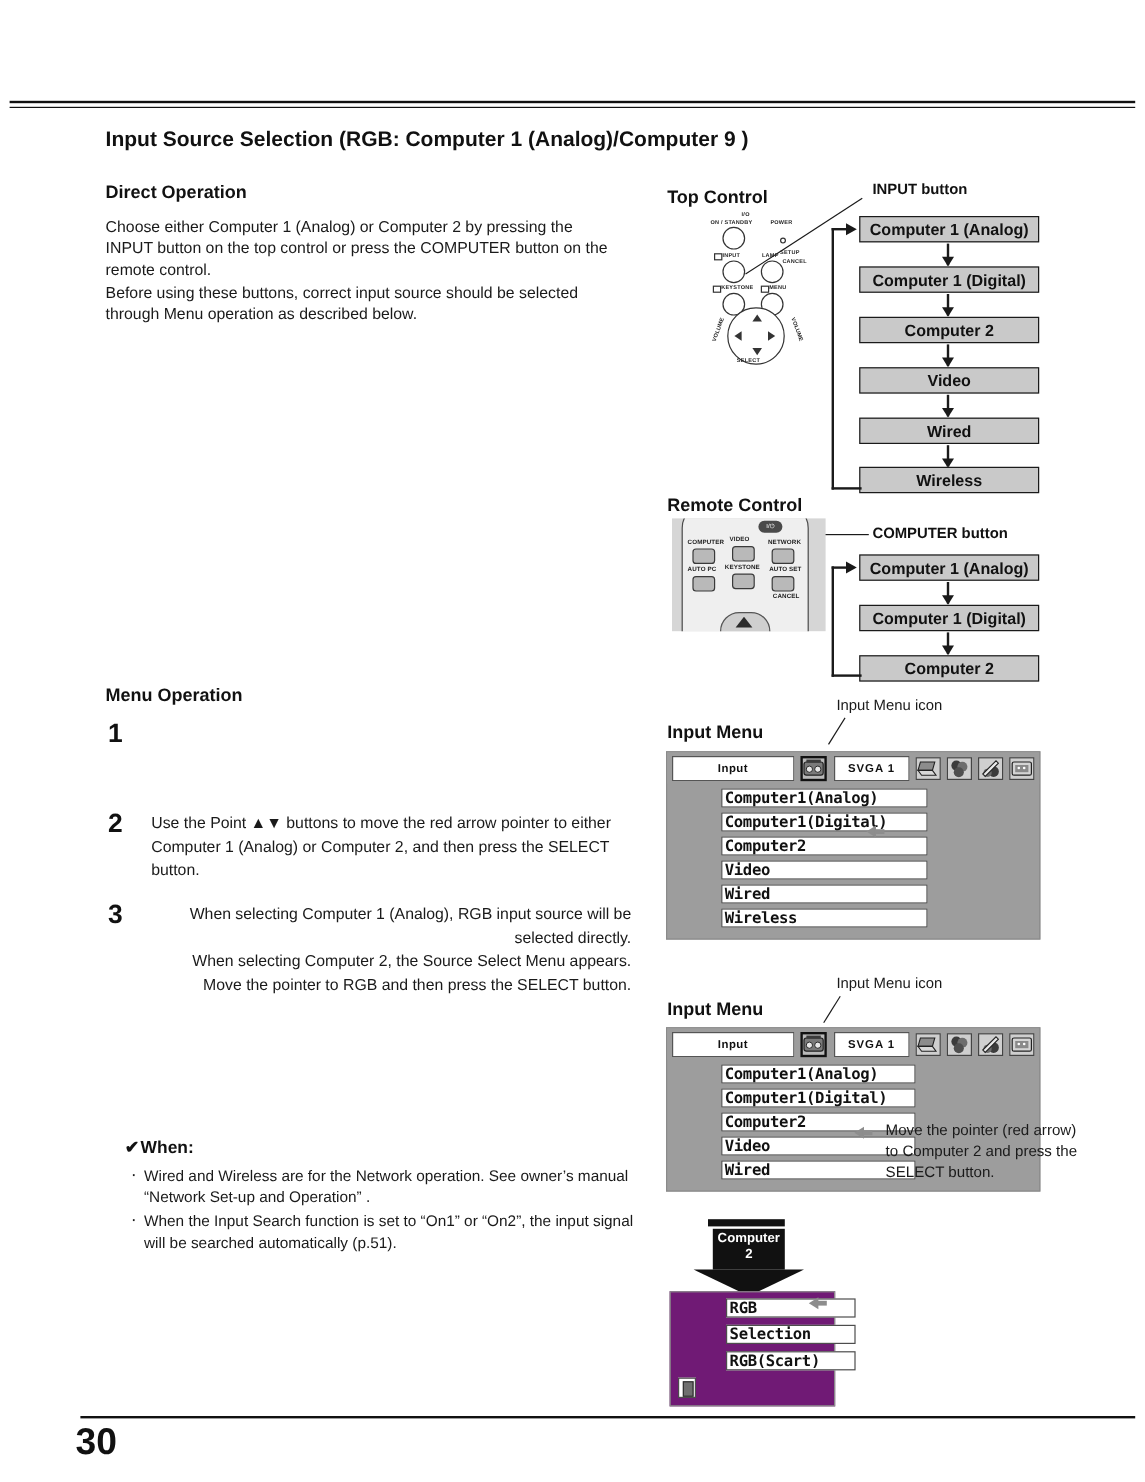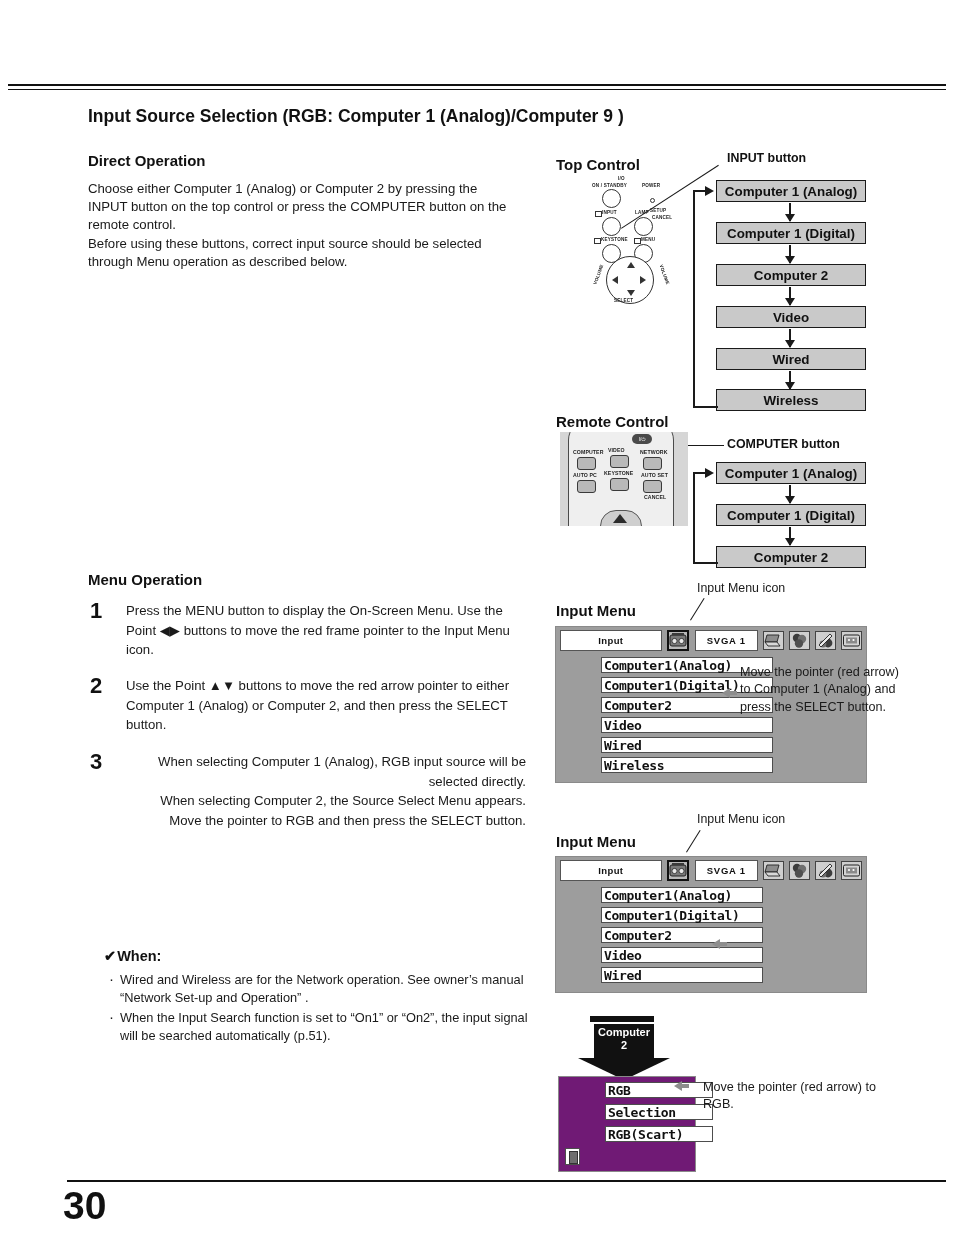--- a/index.html
+++ b/index.html
@@ -107,21 +107,21 @@
   
   .rule-bottom {
     position: absolute;
     left: 67px; top: 1180px;
     width: 879px; height: 2px;
     background: #111;
   }
   .page-number {
     position: absolute;
     left: 63px; top: 1184px;
-    font-size: 39px;
+    font-size: 31px;
     font-weight: bold;
     color: #111;
   }
 
   
   .col-head {
     position: absolute;
     font-size: 15px;
     font-weight: bold;
     color: #111;
@@ -526,21 +526,20 @@
   <div class="flowarrow" style="left:789px; top:527px; height:18px;"></div>
   <div class="flowbox" style="left:716px; top:546px; width:148px;">Computer 2</div>
   <div class="loopline" style="left:693px; top:562px; width:25px; height:2px;"></div>
   <div class="loopline" style="left:693px; top:472px; width:2px; height:92px;"></div>
   <div class="loopline" style="left:693px; top:472px; width:14px; height:2px;"></div>
   <div class="loophead" style="left:705px; top:468px;"></div>
 
   <div class="sub-head" style="left:88px; top:571px;">Menu Operation</div>
 
   <div class="step-num" style="left:90px; top:598px;">1</div>
-  <div class="step-text" style="top:601px; white-space:pre-line;">Press the MENU button to display the On-Screen Menu. Use the Point ◀▶ buttons to move the red frame pointer to the Input Menu icon.</div>
 
   <div class="step-num" style="left:90px; top:673px;">2</div>
   <div class="step-text" style="top:676px; white-space:pre-line;">Use the Point ▲▼ buttons to move the red arrow pointer to either Computer 1 (Analog) or Computer 2, and then press the SELECT button.</div>
 
   <div class="step-num" style="left:90px; top:749px;">3</div>
   <div class="step-text" style="top:752px; white-space:pre-line;text-align:right;">When selecting Computer 1 (Analog), RGB input source will be selected directly.
 When selecting Computer 2, the Source Select Menu appears. Move the pointer to RGB and then press the SELECT button.</div>
 
   <div class="notes-head">
     <span class="check">✔</span><span>When:</span>
@@ -601,21 +600,20 @@
       <div class="osd-item" style="width:172px;">Computer2</div>
       <div class="osd-item" style="width:172px;">Video</div>
       <div class="osd-item" style="width:172px;">Wired</div>
       <div class="osd-item" style="width:172px;">Wireless</div>
     </div>
   </div>
 
   <div class="osd-arrow" style="left:722px; top:688px;"></div>
   <div class="osd-arrow-tail" style="left:729px; top:691px;"></div>
 
-  <div class="annot" style="left:740px; top:664px;">Move the pointer (red arrow) to Computer 1 (Analog) and press the SELECT button.</div>
 
   <div class="callout-plain" style="left:697px; top:812px;">Input Menu icon</div>
   <div class="leader" style="left:686px; top:852px; width:26px; transform:rotate(-58deg);"></div>
   <div class="col-head" style="left:556px; top:833px;">Input Menu</div>
 
   <div class="osd" style="left:555px; top:856px; width:310px;">
     <div class="osd-bar">
       <div class="osd-inputbox">Input</div>
       <div class="osd-iconsel">
         <svg width="18" height="17" viewBox="0 0 18 17">
@@ -660,20 +658,21 @@
       <div class="osd-item" style="width:162px;">Computer1(Digital)</div>
       <div class="osd-item" style="width:162px;">Computer2</div>
       <div class="osd-item" style="width:162px;">Video</div>
       <div class="osd-item" style="width:162px;">Wired</div>
     </div>
   </div>
 
   <div class="osd-arrow" style="left:712px; top:939px;"></div>
   <div class="osd-arrow-tail" style="left:719px; top:942px;"></div>
 
+  <div class="annot" style="left:738px; top:934px;">Move the pointer (red arrow) to Computer 2 and press the SELECT button.</div>
 
   <div class="topbar-black" style="left:590px; top:1016px;"></div>
   <div class="bigarrow-wrap" style="left:578px; top:1024px; width:92px; height:58px;">
     <div class="bigarrow-stem">
       <span>Computer</span><br>
       <span>2</span>
     </div>
     <div class="bigarrow-head"></div>
   </div>
 
@@ -682,18 +681,17 @@
       <div class="osd-item" style="width:108px; margin-bottom:6px;">RGB</div>
       <div class="osd-item" style="width:108px; margin-bottom:6px;">Selection</div>
       <div class="osd-item" style="width:108px; margin-bottom:6px;">RGB(Scart)</div>
       <div class="osd-exit"></div>
     </div>
   </div>
 
   <div class="osd-arrow" style="left:674px; top:1081px;"></div>
   <div class="osd-arrow-tail" style="left:681px; top:1084px;"></div>
 
-  <div class="annot" style="left:703px; top:1079px; width:180px;">Move the pointer (red arrow) to RGB.</div>
 
   <div class="rule-bottom"></div>
   <div class="page-number">30</div>
 
 </div>
 
 </body></html>

